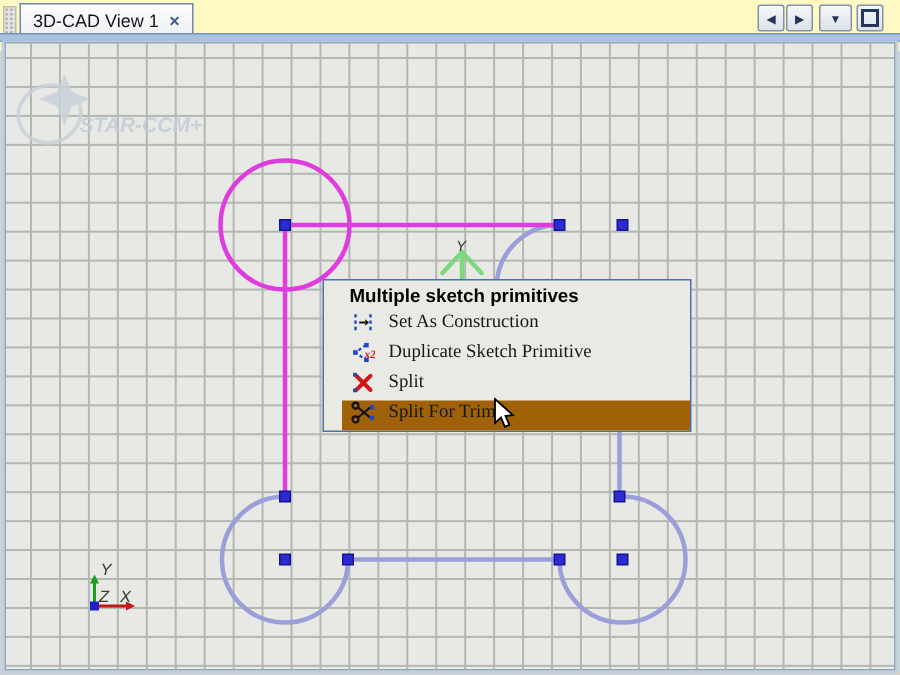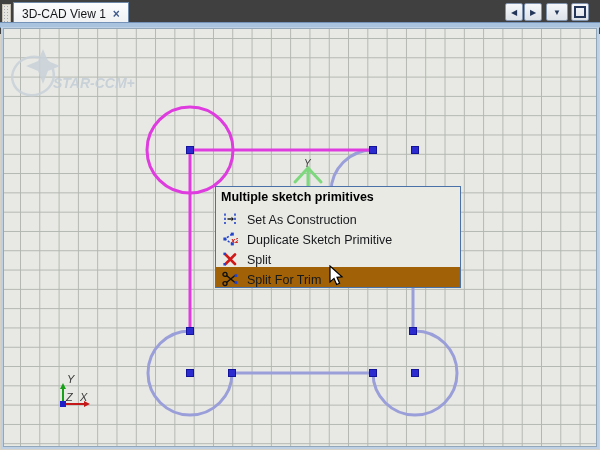--- a/index.html
+++ b/index.html
@@ -3,21 +3,21 @@
 <meta charset="utf-8">
 <style>
   html,body{margin:0;padding:0;}
   body{
     width:600px;height:450px;position:relative;overflow:hidden;
     font-family:"Liberation Sans",sans-serif;
     background:#d6d2c8;
   }
   .window{position:absolute;inset:0;}
   
-  .tabbar{position:absolute;left:0;top:0;right:0;height:34px;background:#404040;}
+  .tabbar{position:absolute;left:0;top:0;right:0;height:34px;background:#fef9c3;}
   .grip{
     position:absolute;left:2px;top:4px;width:7px;height:19px;
     background-color:#e6e4de;
     background-image:radial-gradient(#a9a9b2 0.8px, transparent 0.9px);
     background-size:3px 3px;border:1px solid #c2beb4;
   }
   .tab{
     position:absolute;left:13px;top:2px;height:21px;
     background:linear-gradient(#fdfdfe,#eef0f2);
     border:1px solid #6e88aa;border-bottom:none;
@@ -47,27 +47,27 @@
       linear-gradient(to right,#b3b7b1 1px,transparent 1px),
       linear-gradient(to bottom,#b3b7b1 1px,transparent 1px);
     background-size:19.3px 19.3px;
     background-position:16px 9px;
   }
   .overlay{position:absolute;inset:0;pointer-events:none;}
   
   .menu{
     position:absolute;left:215px;top:186px;width:246px;
     background:#eaeae5;border:1px solid #4a72a8;
-    box-sizing:border-box;z-index:5;
+    box-sizing:border-box;z-index:5;padding-left:12px;
   }
   .menu-header{
     height:20px;line-height:20px;padding-left:5px;
     font-size:12.5px;font-weight:bold;color:#000;
   }
-  .menu-item{height:20px;display:flex;align-items:flex-end;}
+  .menu-item{height:20px;display:flex;align-items:flex-start;font-family:Liberation Serif, serif;}
   .menu-item .mi-icon{width:16px;height:16px;margin-left:6px;flex:0 0 16px;}
   .menu-item .mi-label{margin-left:9px;font-size:12.5px;color:#16181c;white-space:nowrap;}
   .menu-item.hl{background:#a16207;}
   .cursor{position:absolute;left:329px;top:265px;z-index:9;}
 </style>
 </head>
 <body>
 
 <div class="window">
 

